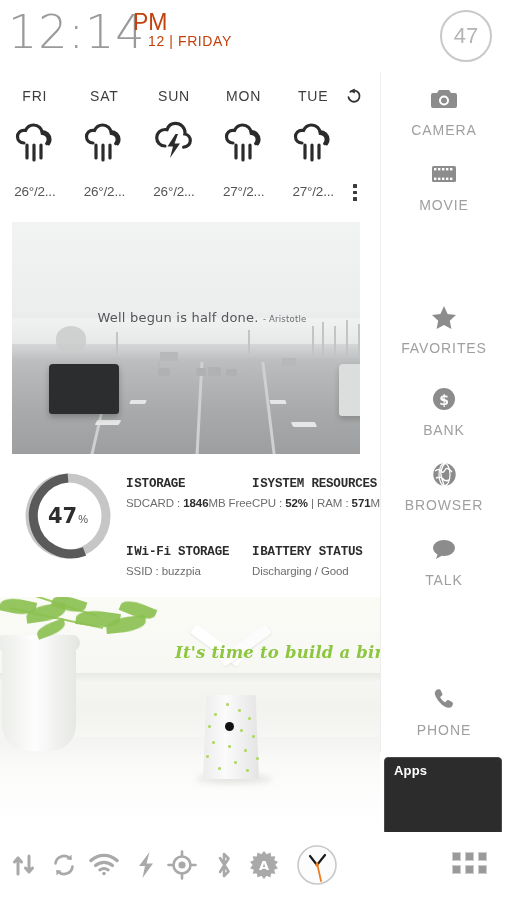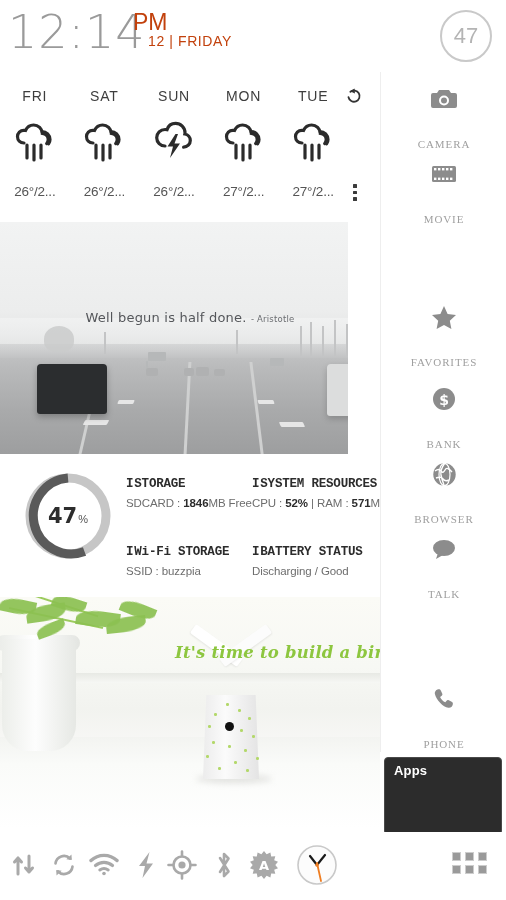--- a/index.html
+++ b/index.html
@@ -45,21 +45,21 @@
   .wx-day { font-size:14px; color:#3d3d3d; letter-spacing:0.8px; font-weight:400; }
   .wx-icons { display:flex; position:absolute; left:0; top:48px; width:348px; }
   .wx-ic { flex:1; display:flex; justify-content:center; }
   .wx-temps { display:flex; position:absolute; left:0; top:112px; width:348px; }
   .wx-temp { flex:1; text-align:center; font-size:13.5px; color:#555; letter-spacing:-0.2px; }
   .wx-refresh { position:absolute; left:344px; top:14px; width:20px; height:20px; }
   .wx-kebab { position:absolute; left:353px; top:112px; display:flex; flex-direction:column; gap:3px; align-items:center; }
   .wx-kebab i { display:block; width:3.5px; height:3.5px; background:#3b3b3b; border-radius:0.5px; }
 
   
-  .quote-widget { position:absolute; left:0; top:222px; width:348px; height:232px; overflow:hidden;
+  .quote-widget { position:absolute; left:12px; top:222px; width:348px; height:232px; overflow:hidden;
      background:linear-gradient(#f2f3f3 0%, #eceded 38%, #e2e3e3 52%, #d8d9d9 60%, #c9cacb 100%); }
   .road { position:absolute; left:0; top:122px; width:380px; height:110px;
      background:linear-gradient(#c6c7c8 0%, #b9babb 22%, #a9aaab 60%, #9d9e9f 100%); }
   .horizon-haze { position:absolute; left:0; top:96px; width:380px; height:40px;
      background:linear-gradient(rgba(240,241,241,0.95), rgba(215,216,217,0.1)); }
   .lane { position:absolute; background:#cfd0d0; }
   .lane.l1 { left:88px; top:150px; width:3px; height:82px; transform:skewX(-13deg); }
   .lane.l2 { left:186px; top:140px; width:2.5px; height:92px; transform:skewX(-3deg); }
   .lane.l3 { left:255px; top:140px; width:2.5px; height:92px; transform:skewX(7deg); }
   .dash { position:absolute; background:#e6e6e6; border-radius:1px; }
@@ -129,21 +129,21 @@
     font-size:16.5px; color:#8dc63f; white-space:nowrap;
     font-family:"DejaVu Serif", serif; font-style:italic; font-weight:700;
     letter-spacing:0.2px;
   }
 
   
   .sidebar { position:absolute; left:380px; top:72px; width:126px; height:680px;
      background:#fff; border-left:1px solid #eeeeee; }
   .sb-item { position:absolute; left:0; width:126px; text-align:center; }
   .sb-ic { height:34px; display:flex; align-items:center; justify-content:center; }
-  .sb-label { font-size:11px; color:#9f9f9f; letter-spacing:0.9px; margin-top:22px;font-family:Liberation Serif, serif; }
+  .sb-label { font-size:14px; color:#9f9f9f; letter-spacing:0.9px; margin-top:6px; }
   .apps-panel { position:absolute; left:384px; top:757px; width:118px; height:78px;
      background:#2c2c2c; border-radius:4px; border:1px solid #4a4a4a; }
   .apps-panel .lbl { position:absolute; left:9px; top:5px; color:#fff;
      font-size:13px; font-weight:700; letter-spacing:0.2px; }
 
   
   .dock { position:absolute; left:0; top:832px; width:506px; height:68px; background:#fff; }
   .dock-ic { position:absolute; top:12px; width:40px; height:42px;
      display:flex; align-items:center; justify-content:center; }
   .drawer { position:absolute; right:22px; top:20px; width:32px; height:26px;

